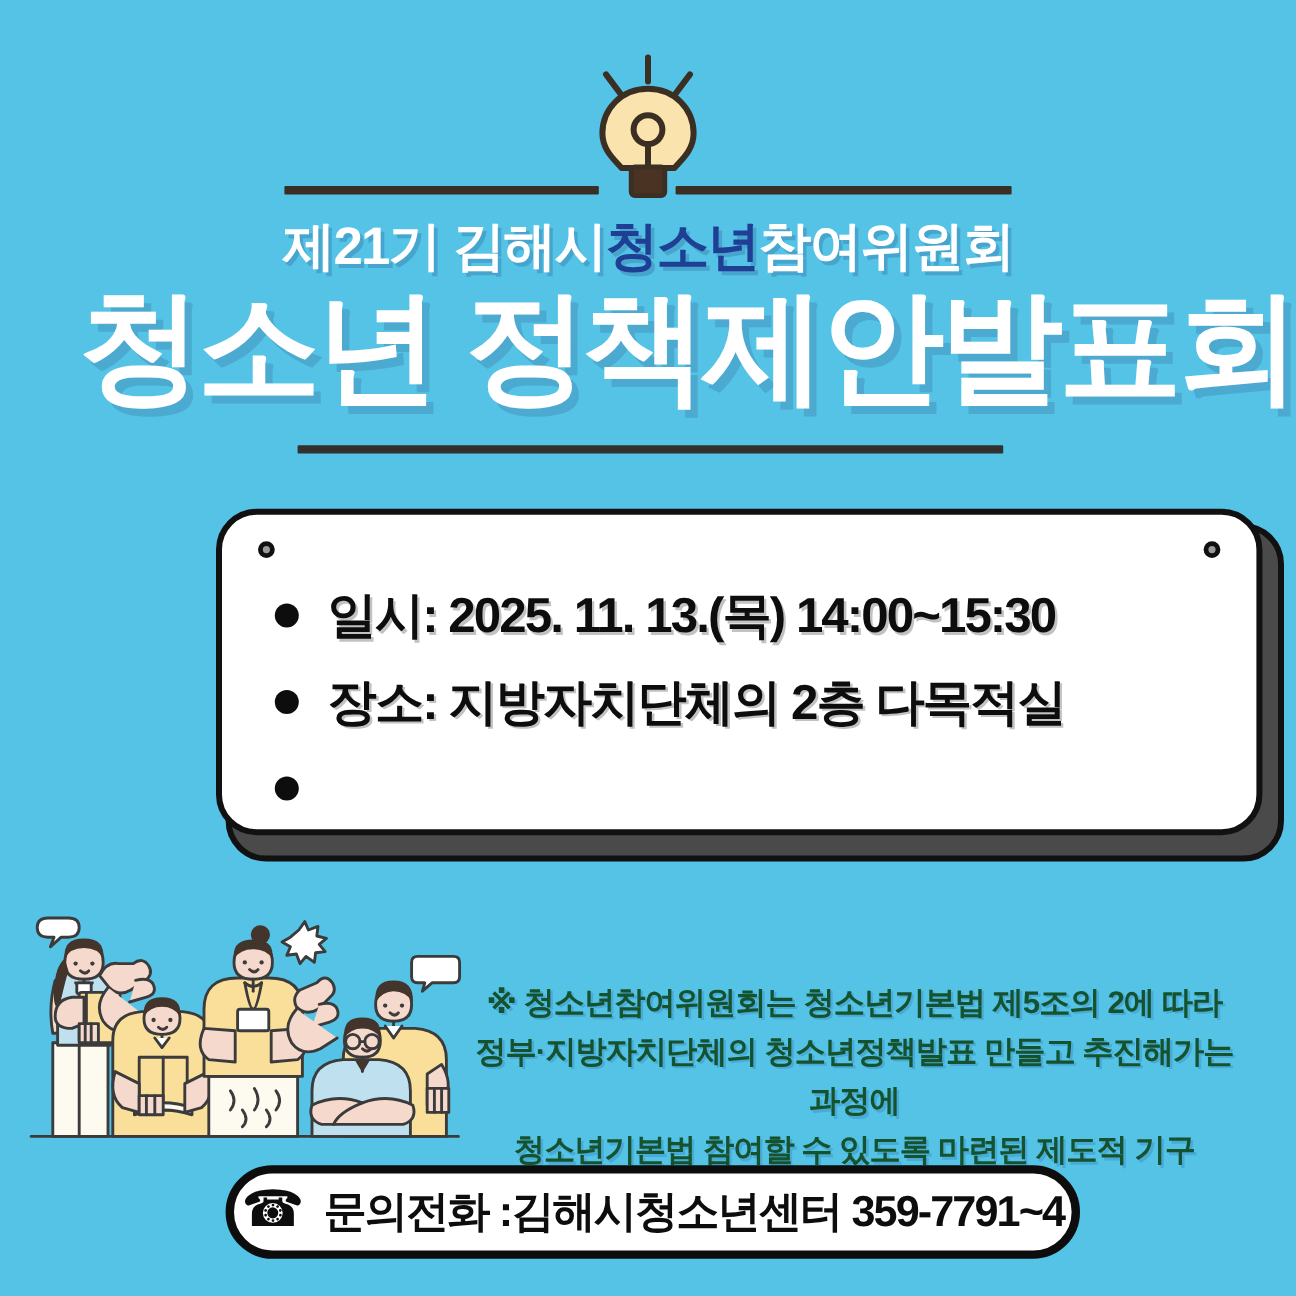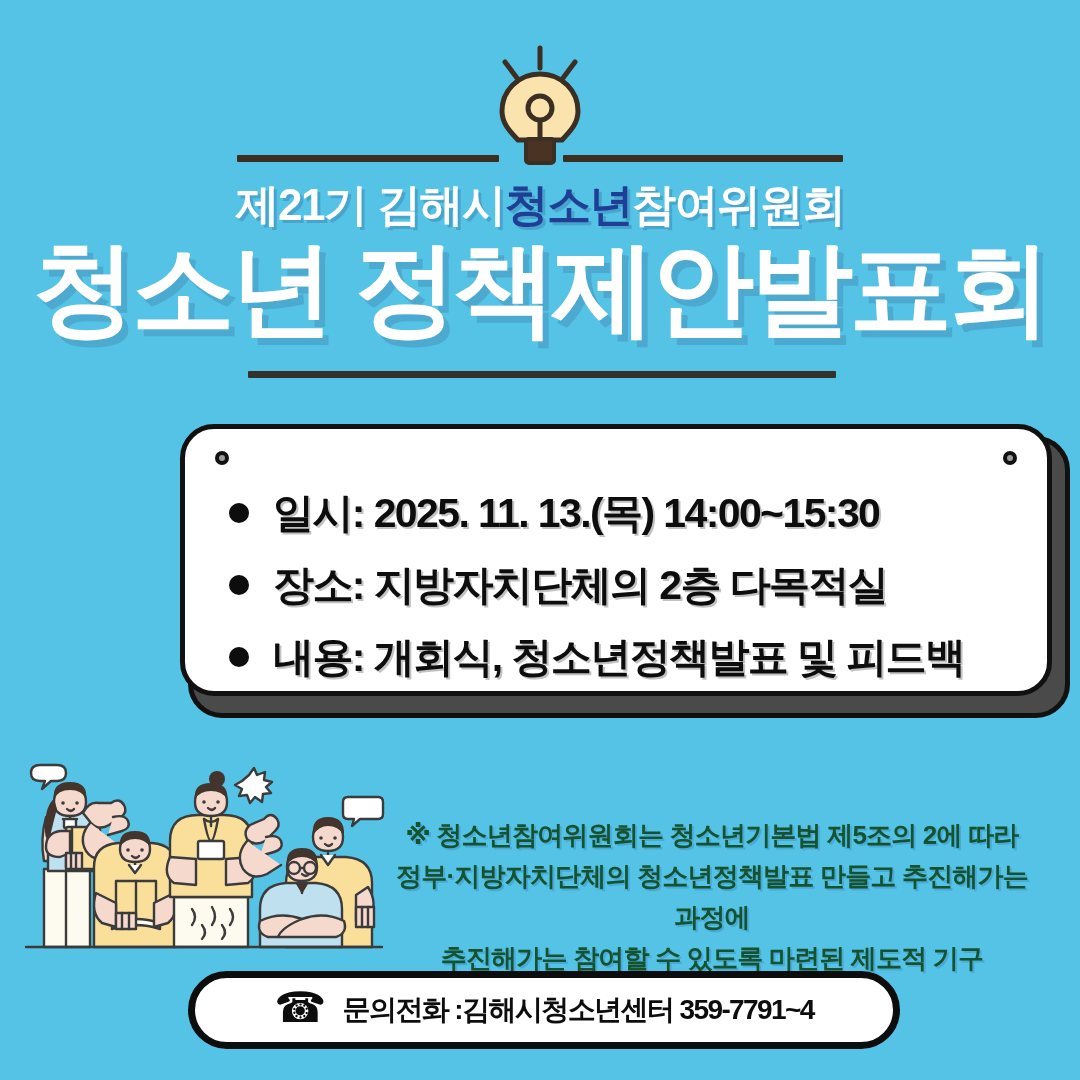--- a/index.html
+++ b/index.html
@@ -58,21 +58,21 @@
     text-shadow: 3px 3px 0 rgba(40,90,140,0.28);
     white-space: nowrap;
   }
   .subtitle .accent { color: #1f3f95; }
 
   
   .main-title {
     position: absolute;
     left: 0; right: 0;
     top: 234px;
-    text-align: center;
+    text-align: right;
     font-size: 103px;
     line-height: 1.06;
     font-weight: 900;
     letter-spacing: -4px;
     color: #ffffff;
     text-shadow: 6px 7px 0 rgba(60,110,160,0.30);
     white-space: nowrap;
   }
 
   
@@ -169,21 +169,21 @@
     justify-content: center;
     gap: 16px;
   }
   .phone-icon {
     font-size: 42px;
     line-height: 1;
     color: #0d0d0d;
     margin-top: -4px;
   }
   .contact-text {
-    font-size: 28px;
+    font-size: 36px;
     font-weight: 900;
     letter-spacing: -1.6px;
     color: #0d0d0d;
     white-space: nowrap;
   }
 
   
   .illustration {
     position: absolute;
     left: 16px;
@@ -229,21 +229,20 @@
       <div class="card-row">
         <span class="card-bullet"></span>
         <span class="card-text">일시: 2025. 11. 13.(목) 14:00~15:30</span>
       </div>
       <div class="card-row">
         <span class="card-bullet"></span>
         <span class="card-text">장소: 지방자치단체의 2층 다목적실</span>
       </div>
       <div class="card-row">
         <span class="card-bullet"></span>
-        <span class="card-text">내용: 개회식, 청소년정책발표 및 피드백</span>
       </div>
     </div>
   </div>
 
   <div class="illustration">
     <svg width="372" height="205" viewBox="0 0 372 205">
       <g stroke="#3b3b3b" stroke-width="2.4" stroke-linejoin="round" stroke-linecap="round">
 
         <g>
           <path d="M24 8 q-9 0 -9 8 q0 8 9 8 l5 0 l-3 8 l9 -8 l6 0 q9 0 9 -8 q0 -8 -9 -8 z" fill="#ffffff"></path>
@@ -362,21 +361,21 @@
         </g>
 
         <path d="M10 190 h356" fill="none" stroke="#3b3b3b" stroke-width="2.4"></path>
       </g>
     </svg>
   </div>
 
   <div class="footnote">
     <div>※ 청소년참여위원회는 청소년기본법 제5조의 2에 따라</div>
     <div>정부·지방자치단체의 청소년정책발표 만들고 추진해가는 과정에</div>
-    <div>추진해가는 참여할 수 있도록 마련된 제도적 기구</div>
+    <div>청소년기본법 참여할 수 있도록 마련된 제도적 기구</div>
   </div>
 
   <div class="contact">
     <span class="phone-icon">☎</span>
     <span class="contact-text">문의전화 :김해시청소년센터 359-7791~4</span>
   </div>
 
 </div>
 
 </body></html>

